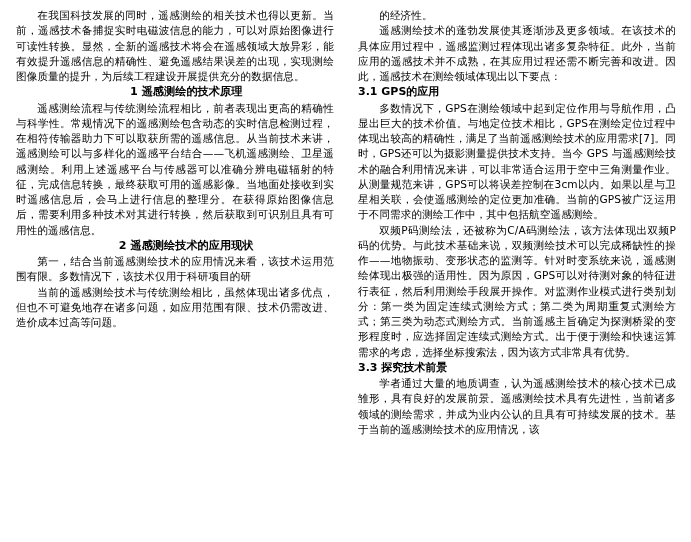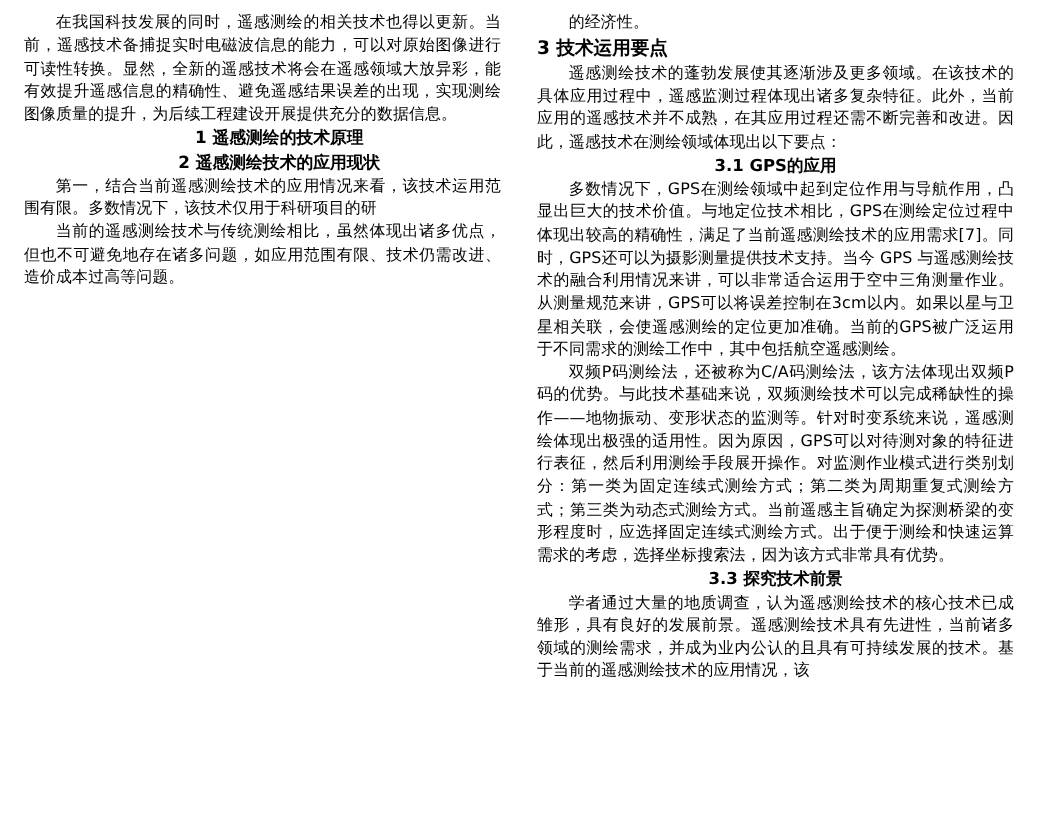--- a/index.html
+++ b/index.html
@@ -58,40 +58,39 @@
     font-weight: bold;
     text-indent: 0;
     margin-bottom: 0px;
   }
   .heading-sub {
     font-size: 11.0px;
     line-height: 1.48;
     font-weight: bold;
     text-indent: 0;
     margin-bottom: 0px;
-    text-align: center;
   }
 </style>
 </head>
 <body>
 
 <div class="page">
   <div class="columns">
 
     <div class="col">
       <p class="para">在我国科技发展的同时，遥感测绘的相关技术也得以更新。当前，遥感技术备捕捉实时电磁波信息的能力，可以对原始图像进行可读性转换。显然，全新的遥感技术将会在遥感领域大放异彩，能有效提升遥感信息的精确性、避免遥感结果误差的出现，实现测绘图像质量的提升，为后续工程建设开展提供充分的数据信息。</p>
       <h2 class="heading-num">1  遥感测绘的技术原理</h2>
+      <p class="para">遥感测绘流程与传统测绘流程相比，前者表现出更高的精确性与科学性。常规情况下的遥感测绘包含动态的实时信息检测过程，在相符传输器助力下可以取获所需的遥感信息。从当前技术来讲，遥感测绘可以与多样化的遥感平台结合——飞机遥感测绘、卫星遥感测绘。利用上述遥感平台与传感器可以准确分辨电磁辐射的特征，完成信息转换，最终获取可用的遥感影像。当地面处接收到实时遥感信息后，会马上进行信息的整理分。在获得原始图像信息后，需要利用多种技术对其进行转换，然后获取到可识别且具有可用性的遥感信息。</p>
       <h2 class="heading-num">2  遥感测绘技术的应用现状</h2>
       <p class="para">第一，结合当前遥感测绘技术的应用情况来看，该技术运用范围有限。多数情况下，该技术仅用于科研项目的研</p>
       <p class="para">当前的遥感测绘技术与传统测绘相比，虽然体现出诸多优点，但也不可避免地存在诸多问题，如应用范围有限、技术仍需改进、造价成本过高等问题。</p>
     </div>
 
     <div class="col">
       <p class="para">的经济性。</p>
-      <h2 class="heading-main">3  技术运用要点</h2>
       <p class="para">遥感测绘技术的蓬勃发展使其逐渐涉及更多领域。在该技术的具体应用过程中，遥感监测过程体现出诸多复杂特征。此外，当前应用的遥感技术并不成熟，在其应用过程还需不断完善和改进。因此，遥感技术在测绘领域体现出以下要点：</p>
       <h3 class="heading-sub">3.1  GPS的应用</h3>
       <p class="para">多数情况下，GPS在测绘领域中起到定位作用与导航作用，凸显出巨大的技术价值。与地定位技术相比，GPS在测绘定位过程中体现出较高的精确性，满足了当前遥感测绘技术的应用需求[7]。同时，GPS还可以为摄影测量提供技术支持。当今 GPS 与遥感测绘技术的融合利用情况来讲，可以非常适合运用于空中三角测量作业。从测量规范来讲，GPS可以将误差控制在3cm以内。如果以星与卫星相关联，会使遥感测绘的定位更加准确。当前的GPS被广泛运用于不同需求的测绘工作中，其中包括航空遥感测绘。</p>
       <p class="para">双频P码测绘法，还被称为C/A码测绘法，该方法体现出双频P码的优势。与此技术基础来说，双频测绘技术可以完成稀缺性的操作——地物振动、变形状态的监测等。针对时变系统来说，遥感测绘体现出极强的适用性。因为原因，GPS可以对待测对象的特征进行表征，然后利用测绘手段展开操作。对监测作业模式进行类别划分：第一类为固定连续式测绘方式；第二类为周期重复式测绘方式；第三类为动态式测绘方式。当前遥感主旨确定为探测桥梁的变形程度时，应选择固定连续式测绘方式。出于便于测绘和快速运算需求的考虑，选择坐标搜索法，因为该方式非常具有优势。</p>
       <h3 class="heading-sub">3.3  探究技术前景</h3>
       <p class="para">学者通过大量的地质调查，认为遥感测绘技术的核心技术已成雏形，具有良好的发展前景。遥感测绘技术具有先进性，当前诸多领域的测绘需求，并成为业内公认的且具有可持续发展的技术。基于当前的遥感测绘技术的应用情况，该</p>
     </div>
 
   </div>
 </div>

